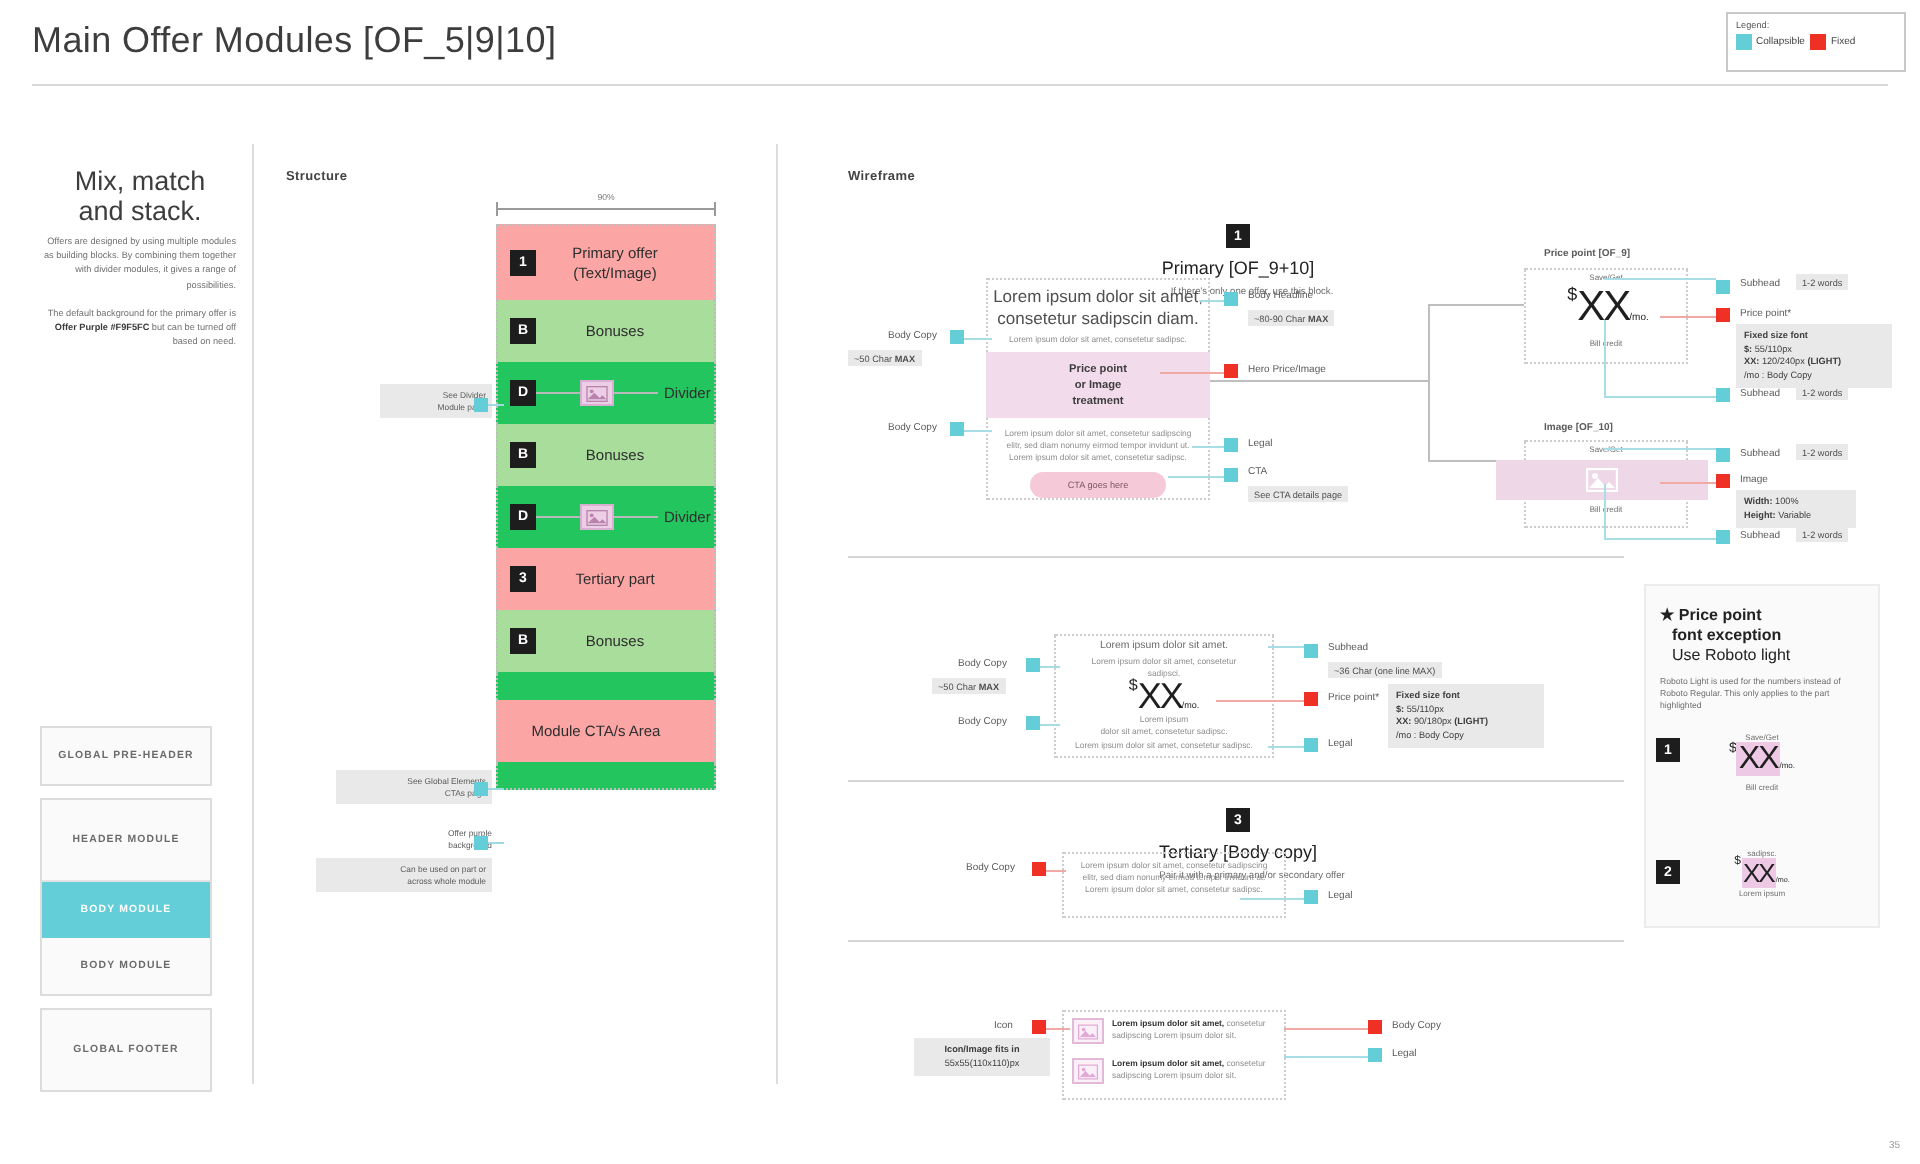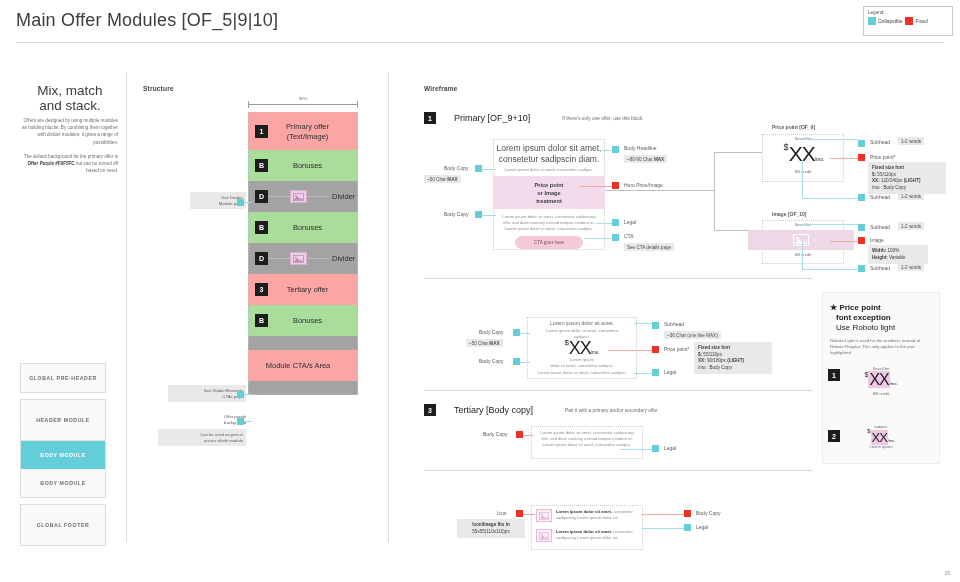--- a/index.html
+++ b/index.html
@@ -51,42 +51,42 @@
   .w90 .lbl { font-size:4.3px; text-align:center; color:#777; }
   .w90 .bar { position:relative; height:6px; }
   .w90 .bar:before { content:""; position:absolute; left:0; right:0; top:3px; height:1px; background:#9a9a9a; }
   .w90 .bar .cap { position:absolute; top:0; width:1px; height:7px; background:#9a9a9a; }
   .w90 .bar .cap.l { left:0; } .w90 .bar .cap.r { right:0; }
 
   .sblk { position:relative; height:31px; display:flex; align-items:center;
      border-left:1px dotted #bdbdbd; border-right:1px dotted #bdbdbd; }
   .sblk.purple { background:#fca5a5; }
   .sblk.green  { background:#a9dd9c; }
-  .sblk.white  { background:#a3a3a3; }
+  .sblk.white  { background:#22c55e; }
   .sblk.tall   { height:38px; }
   .sblk.short  { height:14px; }
   .badge { width:13px; height:13px; background:#1d1d1d; color:#fff; font-size:7px;
      font-weight:bold; display:flex; align-items:center; justify-content:center; margin-left:6px; flex:0 0 auto; }
   .sblk .txt { flex:1; text-align:center; font-size:7.5px; color:#2e2e2e; line-height:10px; padding-right:10px;}
   .divrow { flex:1; display:flex; align-items:center; justify-content:center; padding-right:8px; gap:0; }
   .divline { height:1px; background:#b9b9b9; width:22px; }
   .imgico { width:17px; height:13px; background:#eccfe6; border:1px solid #d9aed1;
      display:flex; align-items:center; justify-content:center; }
   .imgico svg { width:11px; height:8px; }
   .divword { font-size:7.5px; color:#2e2e2e; margin-left:3px; }
   .dashtop { border-top:1px dotted #bdbdbd; }
   .dashbot { border-bottom:1px dotted #bdbdbd; }
 
   
   .callout { position:absolute; background:#e9e9e9; color:#5c5c5c; font-size:4.2px;
      line-height:6px; padding:2.5px 3px; text-align:right; }
   .tick { position:absolute; width:7px; height:7px; background:#63cdd8; }
   .hline { position:absolute; height:1px; background:#9fd9e2; }
   .sec { position:relative; }
-  .sec-hd { display:flex; align-items:center; gap:18px; }
+  .sec-hd { display:flex; align-items:center; gap:5px;flex-direction:column; }
   .sec-badge { width:12px; height:12px; background:#1d1d1d; color:#fff; font-size:7px;
      font-weight:bold; display:flex; align-items:center; justify-content:center; }
   .sec-title { font-size:9px; color:#222; font-weight:bold; }
   .sec-title span { font-weight:400; }
   .sec-note { font-size:4.8px; color:#6d6d6d; margin-left:14px; }
   .hr { height:1px; background:#d6d6d6; }
 
   .lbl { font-size:5px; color:#5b5b5b; }
   .lbl.b { font-weight:bold; }
   .chip { background:#e9e9e9; color:#4d4d4d; font-size:4.6px; padding:1.5px 3px; display:inline-block; }
@@ -215,21 +215,21 @@
               <circle cx="4" cy="4" r="1.4" fill="#b983ad"></circle>
               <path d="M1 10 L6 5 L10 9 L12 7 L15 10 Z" fill="#b983ad"></path>
             </svg>
         </span>
         <span class="divline"></span>
         <span class="divword">Divider</span>
       </span>
     </div>
     <div class="sblk purple">
       <span class="badge">3</span>
-      <span class="txt">Tertiary offer</span>
+      <span class="txt">Tertiary part</span>
     </div>
     <div class="sblk green">
       <span class="badge">B</span>
       <span class="txt">Bonuses</span>
     </div>
     <div class="sblk white short"></div>
     <div class="sblk purple">
       <span class="txt">Module CTA/s Area</span>
     </div>
     <div class="sblk white short dashbot"></div>

